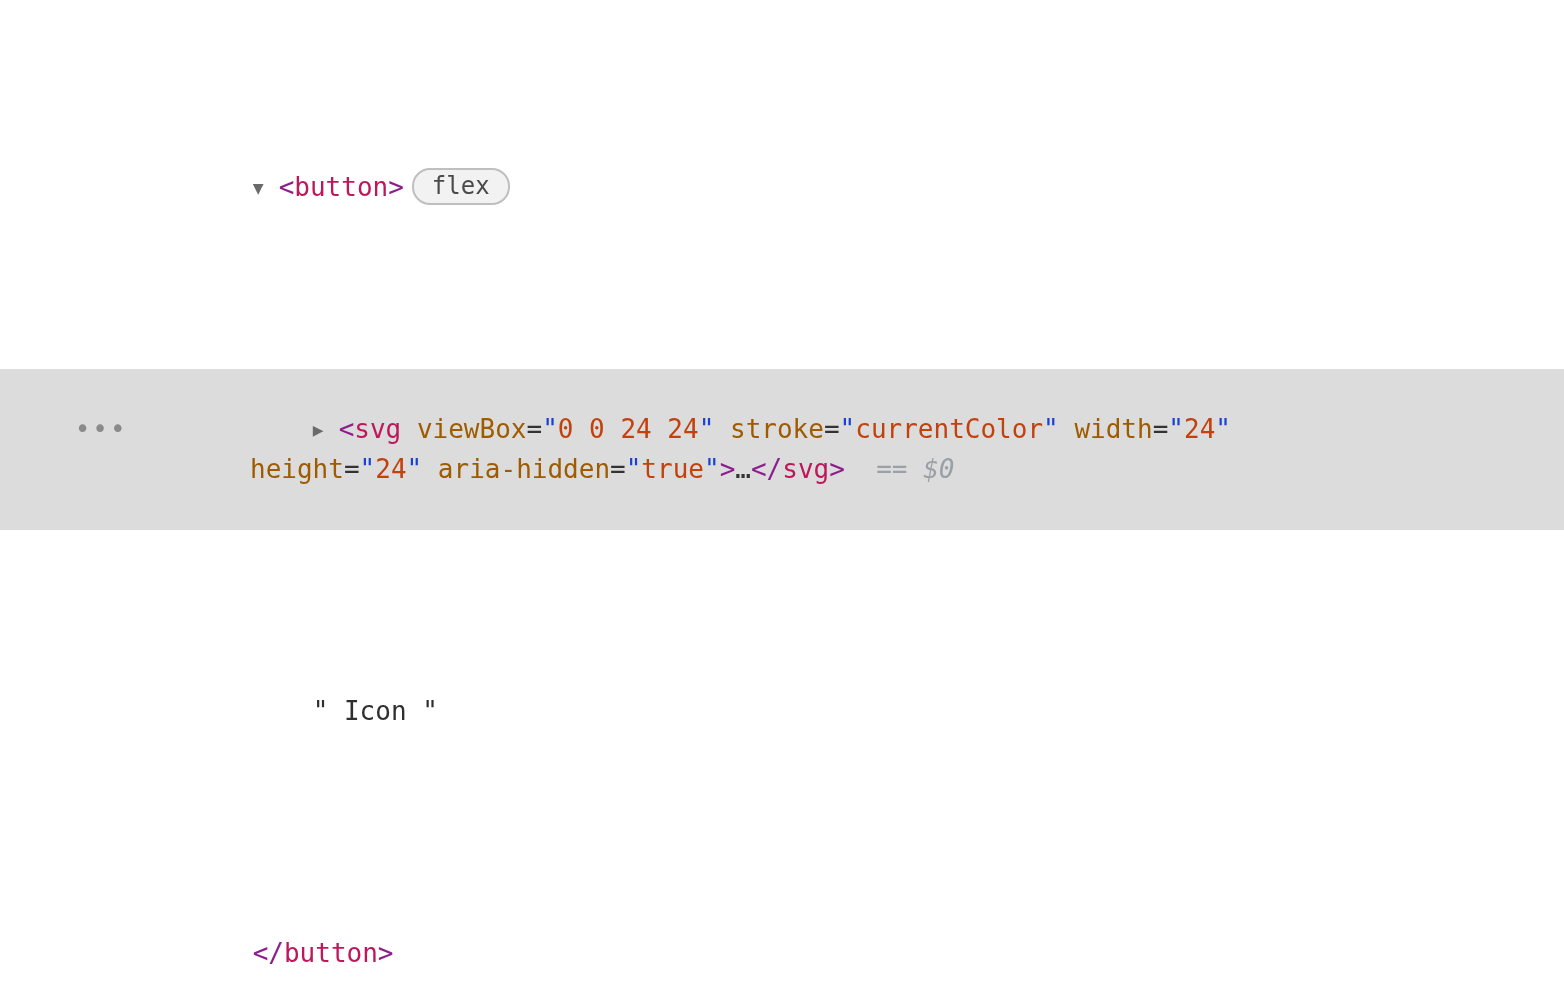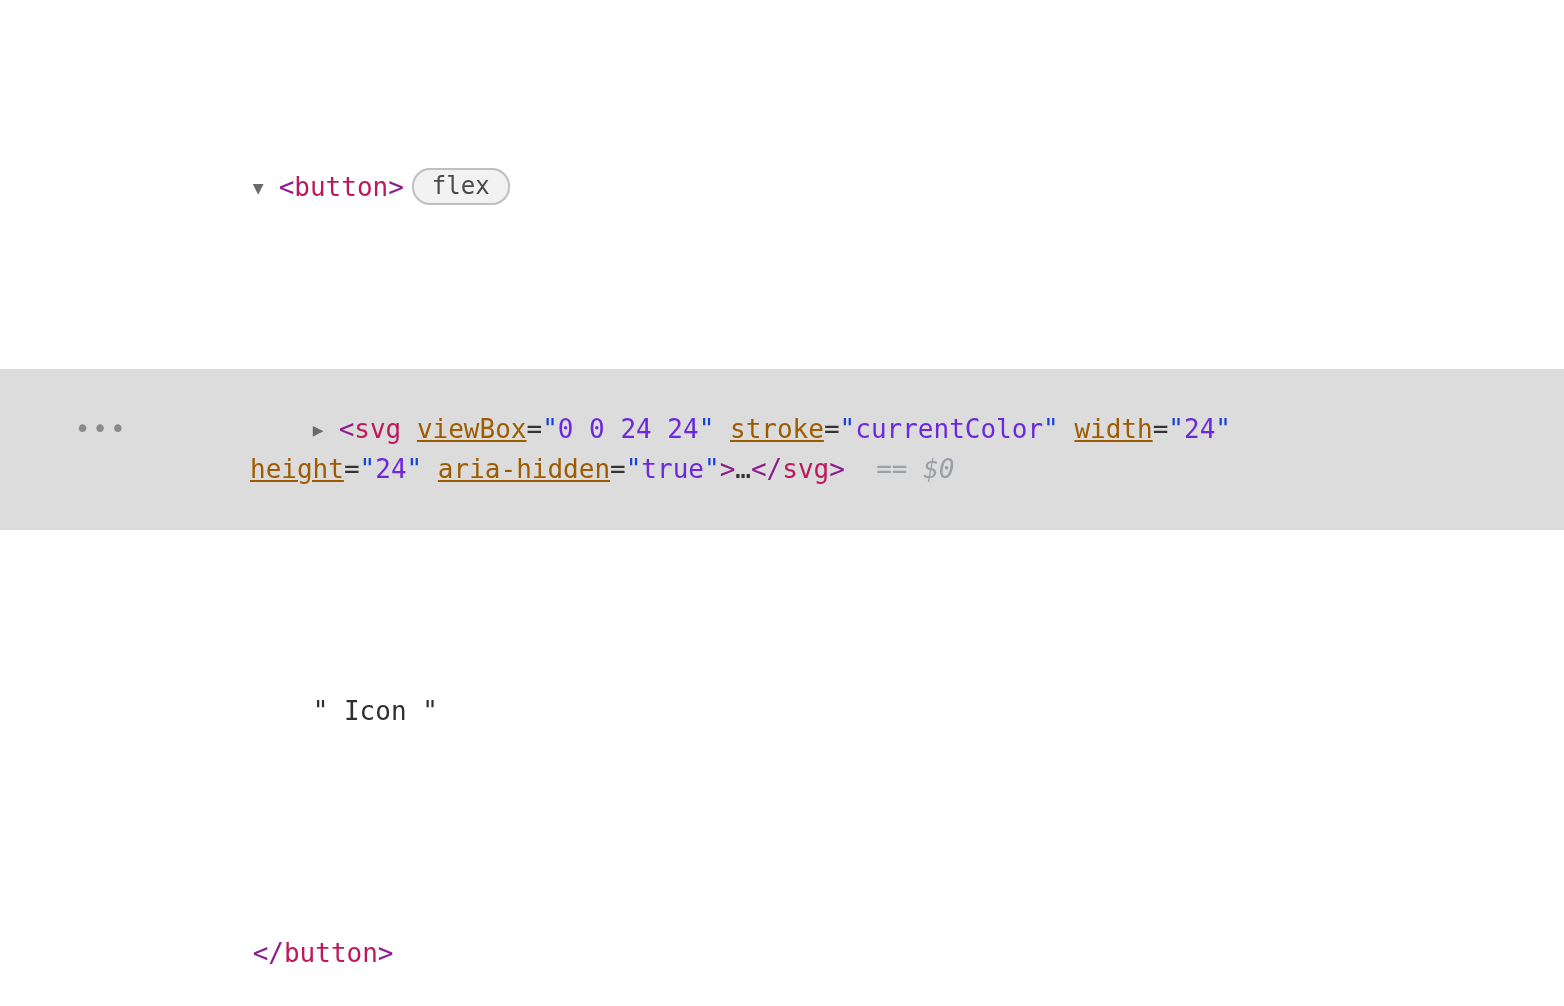--- a/index.html
+++ b/index.html
@@ -44,22 +44,22 @@
     display: inline-block;
     width: 26px;
     color: #6a6a6a;
     transform: translateY(-2px);
   }
   .disclosure.open::before { content: "▼"; font-size: 18px; }
   .disclosure.closed::before { content: "▶"; font-size: 18px; }
 
   .tag-punct { color: #8c1d8c; }
   .tag-name  { color: #be185d; }
-  .attr-name { color: #9e5b00; text-decoration: underline; }
-  .attr-val  { color: #6d28d9; }
+  .attr-name { color: #9e5b00; }
+  .attr-val  { color: #c2410c; }
   .attr-q    { color: #1940d6; }
   .ellipsis-node { color: #333; }
   .eq-dollar { color: #9aa0a6; font-style: italic; }
   .text-node { color: #303030; }
 
   .flex-pill {
     display: inline-block;
     border: 2px solid #bfbfbf;
     border-radius: 18px;
     padding: 0 18px;

